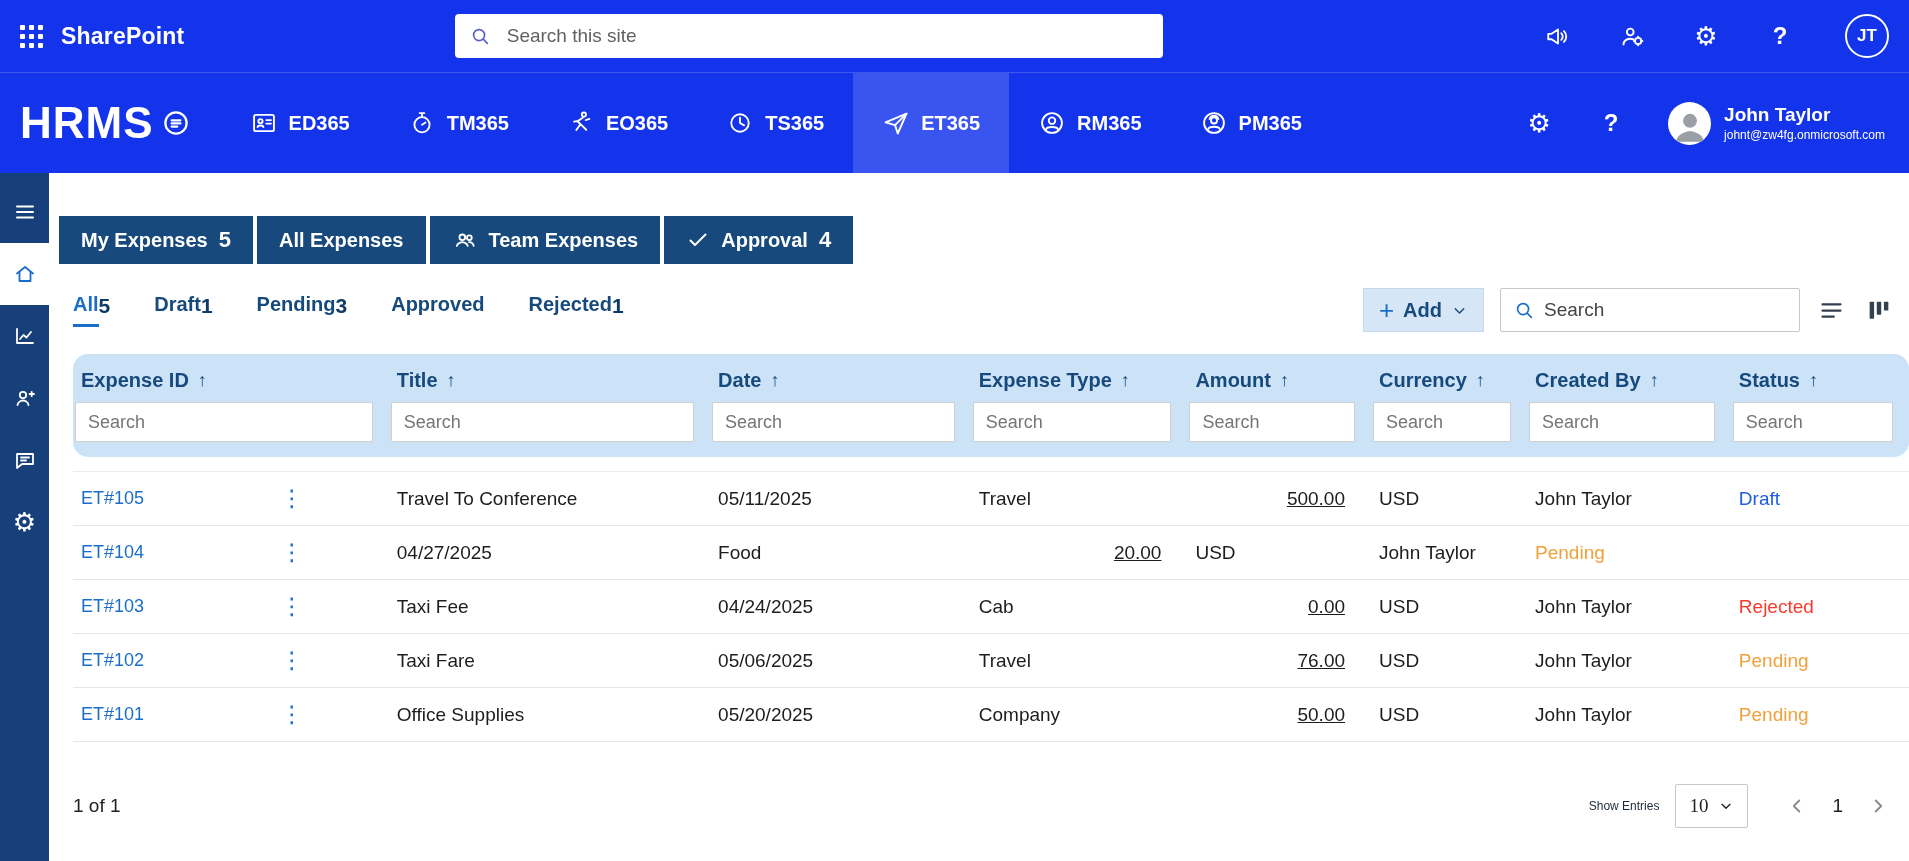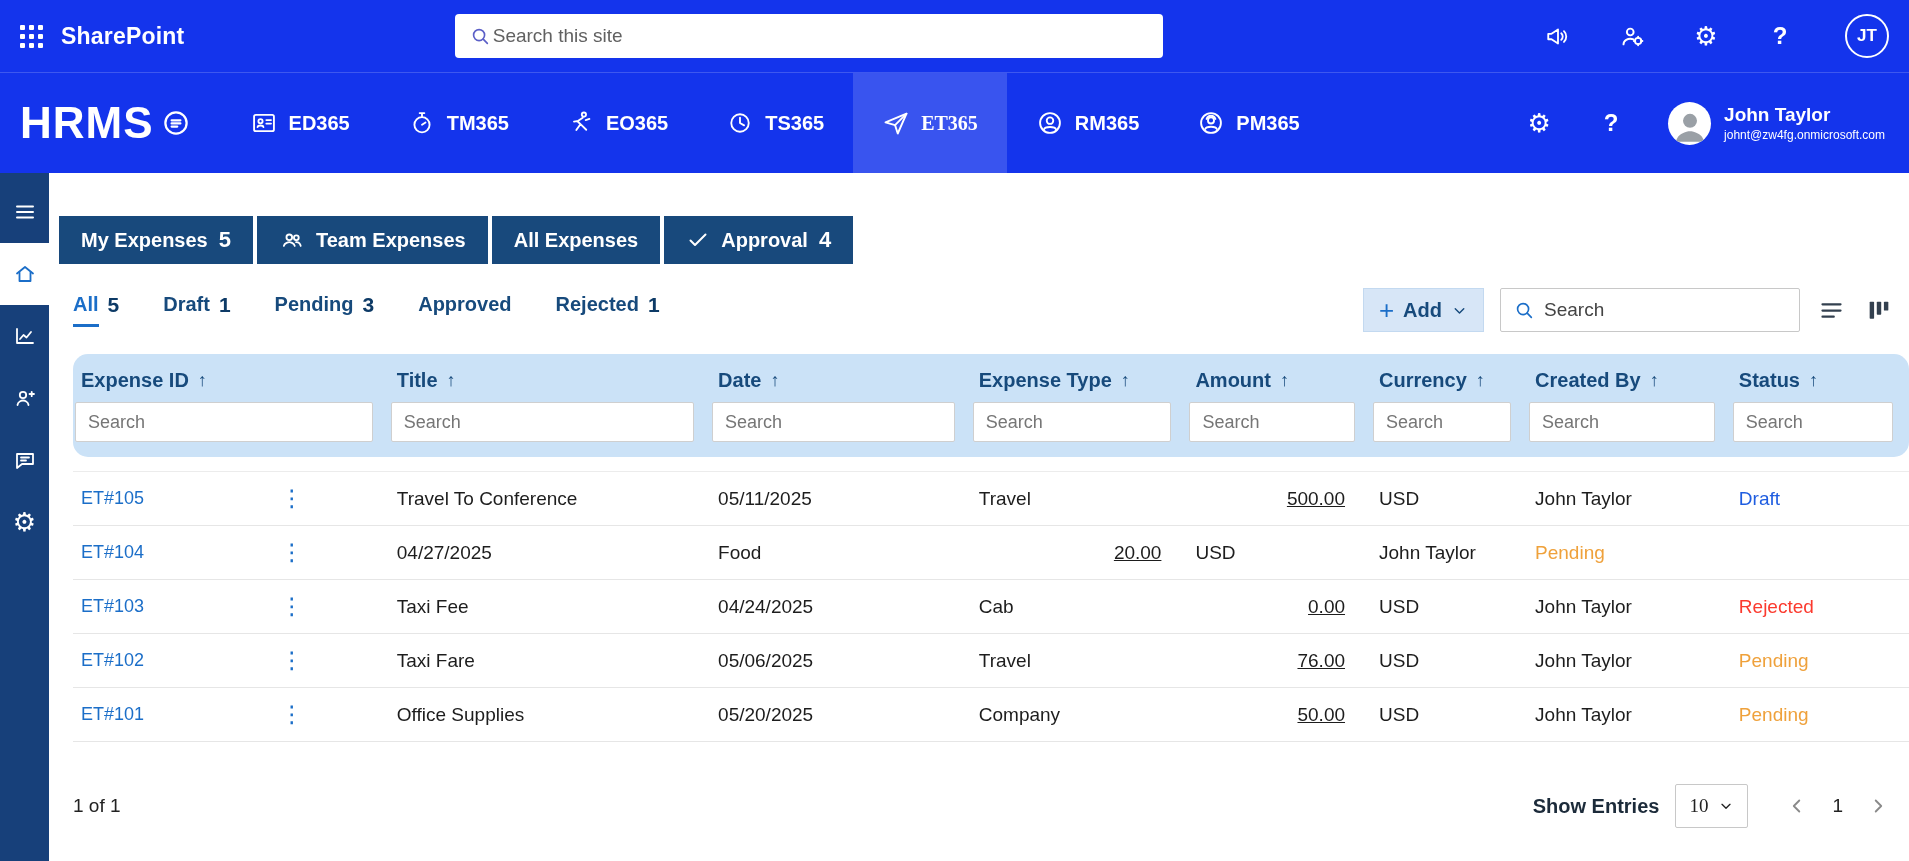--- a/index.html
+++ b/index.html
@@ -13,37 +13,37 @@
     --header-bg:#cbe2f7; --link:#1b6ec8;
   }
   svg { display:block; }
 
   
   .suite-bar{ height:72px; background:var(--suite-bar); display:flex; align-items:center; padding:0 20px; color:#fff; }
   .waffle{ display:grid; grid-template-columns:repeat(3,5px); grid-template-rows:repeat(3,5px); gap:4px; cursor:pointer; margin-right:18px; }
   .waffle i{ background:#fff; border-radius:1px; }
   .brand{ font-size:23px; font-weight:700; letter-spacing:.2px; cursor:pointer; }
   .suite-center{ flex:1; display:flex; justify-content:center; }
-  .suite-search{ width:708px; height:44px; background:#fff; border-radius:4px; display:flex; align-items:center; padding:0 14px; gap:2px; margin-left:-110px; }
+  .suite-search{ width:708px; height:44px; background:#fff; border-radius:4px; display:flex; align-items:center; padding:0 14px; gap:16px; margin-left:-110px; }
   .suite-search svg{ color:#5b5fc7; }
   .suite-search input{ border:none; outline:none; flex:1; font-size:19px; font-family:inherit; color:#333; }
   .suite-search input::placeholder{ color:#616161; }
   .suite-icons{ display:flex; align-items:center; gap:44px; }
   .suite-icon{ color:#fff; cursor:pointer; display:flex; align-items:center; justify-content:center; width:30px; height:30px; }
   .glyph-icon{ font-size:26px; line-height:1; }
   .help-glyph{ font-size:24px; font-weight:700; }
   .suite-avatar{ width:44px; height:44px; border-radius:50%; border:2px solid #fff; display:flex; align-items:center; justify-content:center; font-size:17px; font-weight:700; cursor:pointer; margin-left:6px; }
 
   
   .app-bar{ height:101px; background:var(--suite-bar); border-top:1px solid rgba(255,255,255,.18); display:flex; color:#fff; padding:0 0 0 20px; }
   .hrms-logo{ display:flex; align-items:center; gap:7px; cursor:pointer; margin-right:30px; }
   .hrms-text{ font-size:44px; font-weight:800; letter-spacing:1px; }
   .app-nav{ display:flex; align-items:stretch; height:100%; }
   .nav-item{ display:flex; align-items:center; gap:11px; padding:0 29px; font-size:20px; font-weight:600; cursor:pointer; white-space:nowrap; }
-  .nav-item.selected{ background:rgba(255,255,255,.16);font-family:Liberation Serif, serif; }
+  .nav-item.selected{ background:rgba(255,255,255,.16); }
   .app-right{ margin-left:auto; display:flex; align-items:center; gap:42px; padding-right:24px; }
   .user-card{ display:flex; align-items:center; gap:13px; cursor:pointer; }
   .user-avatar{ width:43px; height:43px; border-radius:50%; background:#fff; overflow:hidden; display:flex; align-items:flex-end; justify-content:center; }
   .user-meta{ display:flex; flex-direction:column; line-height:1.3; }
   .user-name{ font-size:19px; font-weight:700; }
   .user-email{ font-size:12px; font-weight:400; }
 
   
   .layout{ display:flex; height:710px; }
   .sidebar{ width:49px; background:var(--sidebar); display:flex; flex-direction:column; align-items:stretch; padding-top:8px; flex-shrink:0; }
@@ -53,21 +53,21 @@
 
   
   .view-tabs{ display:flex; gap:4px; margin:14px 0 0 10px; }
   .view-tab{ background:var(--tab-button); color:#fff; height:48px; display:flex; align-items:center; gap:11px; padding:0 22px; font-size:20px; font-weight:700; cursor:pointer; border:none; font-family:inherit; }
   .view-tab .count{ font-size:22px; }
   .count:empty{ display:none; }
 
   
   .filter-bar{ display:flex; align-items:center; margin:24px 14px 0 24px; }
   .filters{ display:flex; align-items:center; gap:44px; }
-  .filter{ display:flex; align-items:flex-start; gap:9px; font-size:20px; cursor:pointer; }
+  .filter{ display:flex; align-items:center; gap:0; font-size:20px; cursor:pointer; }
   .filter .flabel{ color:#174a7c; font-weight:600; padding-bottom:8px; border-bottom:3px solid transparent; }
   .filter .count{ color:#0d3a66; font-weight:700; font-size:21px; padding-bottom:8px; }
   .filter.active .flabel{ color:var(--link); border-bottom-color:var(--link); }
   .actions{ margin-left:auto; display:flex; align-items:center; gap:16px; }
   .add-btn{ display:flex; align-items:center; gap:9px; background:#d7e6f7; border:1px solid #c3d9f0; color:#174a7c; height:44px; padding:0 15px; font-size:20px; font-weight:600; cursor:pointer; font-family:inherit; }
   .add-btn .plus{ color:var(--link); font-size:26px; font-weight:400; line-height:1; }
   .add-btn svg{ color:#174a7c; }
   .list-search{ display:flex; align-items:center; gap:9px; width:300px; height:44px; background:#fff; border:1px solid #c8c8c8; border-radius:2px; padding:0 12px; }
   .list-search svg{ color:var(--link); }
   .list-search input{ border:none; outline:none; flex:1; font-size:19px; font-family:inherit; color:#333; min-width:0; }
@@ -89,21 +89,21 @@
   .td.idcell{ display:flex; align-items:center; justify-content:space-between; padding-right:84px; overflow:visible; }
   .row-link{ color:var(--link); font-size:18px; cursor:pointer; text-decoration:none; }
   .row-actions{ background:none; border:none; color:var(--link); font-size:23px; line-height:1; cursor:pointer; width:26px; }
   .td.amount{ text-align:right; padding-right:26px;text-decoration:underline; }
   .td.statuscell{ font-size:19px; }
 
   
   .table-footer{ display:flex; align-items:center; margin:42px 20px 0 24px; }
   .page-info{ font-size:19px; color:#222; }
   .footer-right{ margin-left:auto; display:flex; align-items:center; gap:16px; }
-  .show-entries{ font-size:20px; font-weight:700; color:#1c2b3a; }
+  .show-entries{ font-size:12px; font-weight:400; color:#1c2b3a; }
   .entries-select{ display:flex; align-items:center; gap:10px; border:1px solid #c8c8c8; border-radius:2px; height:44px; padding:0 13px; font-size:19px; color:#222; cursor:pointer; background:#fff;font-family:Liberation Serif, serif; }
   .pager{ display:flex; align-items:center; gap:24px; margin-left:22px; }
   .pager-btn{ background:none; border:none; color:#8a8a8a; cursor:pointer; padding:0; }
   .page-num{ font-size:19px; color:#222; cursor:pointer; }
 </style>
 </head>
 <body>
 
 <header class="suite-bar">
   <div class="waffle" aria-label="App launcher">
@@ -267,31 +267,31 @@
   </aside>
 
   <main class="main">
 
     <div class="view-tabs">
       <button class="view-tab">
         <span>My Expenses</span>
         <span class="count">5</span>
       </button>
       <button class="view-tab">
+        <span>All Expenses</span>
+
+      </button>
+      <button class="view-tab">
         <svg width="26" height="26" viewBox="0 0 24 24" fill="none" stroke="currentColor" stroke-width="1.7" stroke-linecap="round" stroke-linejoin="round">
             <circle cx="9.5" cy="9.5" r="2.6"></circle>
             <path d="M4.5 17.5c.5-2.8 4.5-3.5 5-3.5s4.5.7 5 3.5"></path>
             <circle cx="16" cy="10" r="2.2"></circle>
             <path d="M15.8 14c2.4.1 3.9 1.6 4.2 3.5"></path>
           </svg>
         <span>Team Expenses</span>
-
-      </button>
-      <button class="view-tab">
-        <span>All Expenses</span>
 
       </button>
       <button class="view-tab">
         <svg width="24" height="24" viewBox="0 0 24 24" fill="none" stroke="currentColor" stroke-width="2" stroke-linecap="round" stroke-linejoin="round">
             <path d="M4.5 12.5l4.5 4.5L19.5 6.5"></path>
           </svg>
         <span>Approval</span>
         <span class="count">4</span>
       </button>
     </div>

